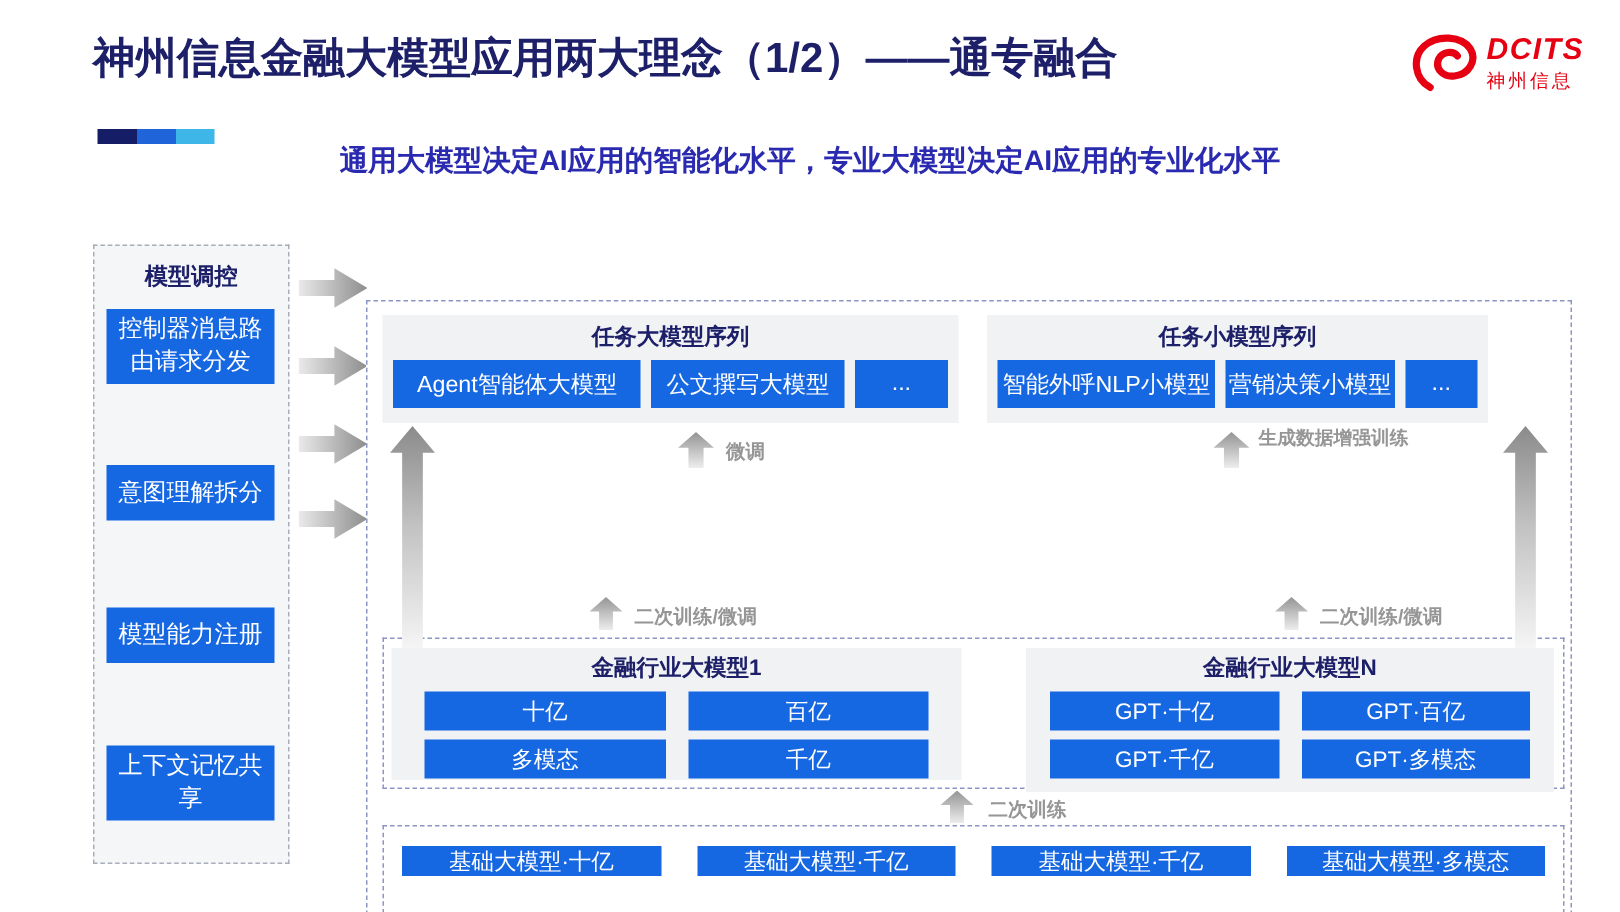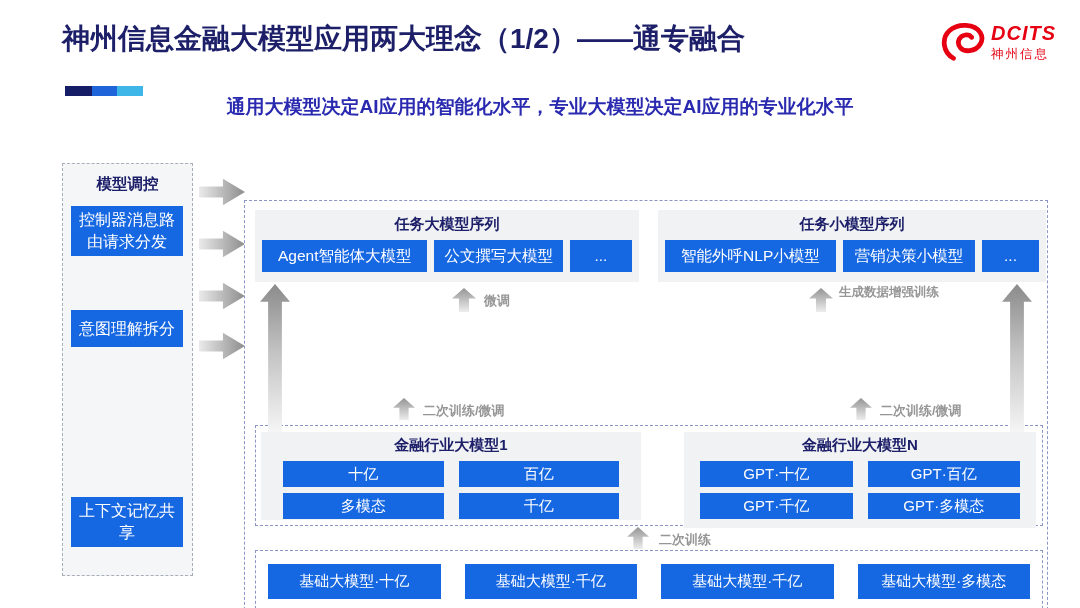--- a/index.html
+++ b/index.html
@@ -42,21 +42,21 @@
     border:1.5px dashed var(--dash); background:#fff;margin-top:38px; }
 
   .graybox { position:absolute; background:var(--graybox); }
   .g-title { text-align:center; font-size:15px; font-weight:bold; color:var(--navy); margin-top:5px; }
   .btn { background:var(--blue); color:#fff; display:flex; align-items:center; justify-content:center;
     font-size:15.5px; white-space:nowrap; }
   .btn-row { display:flex; gap:7px; padding:6px 7px 0; }
   .btn-row .btn { height:32px; }
 
   .boxA { left:10px; top:9px; width:384px; height:72px; }
-  .boxB { left:413px; top:9px; width:388px; height:72px; }
+  .boxB { left:413px; top:9px; width:334px; height:72px; }
 
   .tall-arrow { position:absolute; width:30px; height:148px; top:83px; z-index:2;
     background:linear-gradient(to bottom,#8b8b8b 0%,#c2c2c2 45%,#f5f5f5 100%);
     clip-path:polygon(50% 0,100% 12%,73% 12%,73% 100%,27% 100%,27% 12%,0 12%); }
   .ta1 { left:15px; } .ta2 { left:757px; }
 
   .arr-u { position:absolute; width:24px; height:24px;
     background:linear-gradient(to top,#ededed,#949494);
     clip-path:polygon(50% 0,100% 44%,71% 44%,71% 100%,29% 100%,29% 44%,0 44%); }
   .flow-label { position:absolute; font-size:13px; font-weight:bold; color:var(--lbl); white-space:nowrap; }
@@ -70,21 +70,21 @@
   .boxC .domain-btn { width:264px; } .boxD .domain-btn { width:260px; }
 
   .row5 { position:absolute; left:10px; top:224px; width:788px; height:101px; border:1.5px dashed var(--dash); }
   .boxE { left:5px; top:6px; width:380px; height:88px; }
   .boxF { left:428px; top:6px; width:352px; height:96px; }
   .grid2 { display:grid; grid-template-columns:1fr 1fr; gap:6px 15px; padding:6px 22px 0; }
   .grid2 .btn { height:26px; font-size:15px; }
 
   .row7 { position:absolute; left:10px; top:349px; width:788px; height:64px; border:1.5px dashed var(--dash); }
   .base-row { display:flex; gap:24px; padding:13px 12px 0; }
-  .base-row .btn { flex:1; height:35px; font-size:15px; }
+  .base-row .btn { flex:1; height:20px; font-size:15px; }
 </style>
 </head>
 <body>
 
 <div class="stage">
 
   <div class="page-title">神州信息金融大模型应用两大理念（1/2）——通专融合</div>
   <div class="title-bar"></div>
 
   <div class="logo">
@@ -98,20 +98,21 @@
       <div class="logo-cn">神州信息</div>
     </div>
   </div>
 
   <div class="subtitle">通用大模型决定AI应用的智能化水平，专业大模型决定AI应用的专业化水平</div>
 
   <div class="sidebar">
     <div class="sidebar-title">模型调控</div>
     <div class="side-btn sb1">控制器消息路由请求分发</div>
     <div class="side-btn sb2">意图理解拆分</div>
+    <div class="side-btn sb3">模型能力注册</div>
     <div class="side-btn sb4">上下文记忆共享</div>
   </div>
 
   <div class="arr-r ar1"></div>
   <div class="arr-r ar2"></div>
   <div class="arr-r ar3"></div>
   <div class="arr-r ar4"></div>
 
   <div class="main">
 

